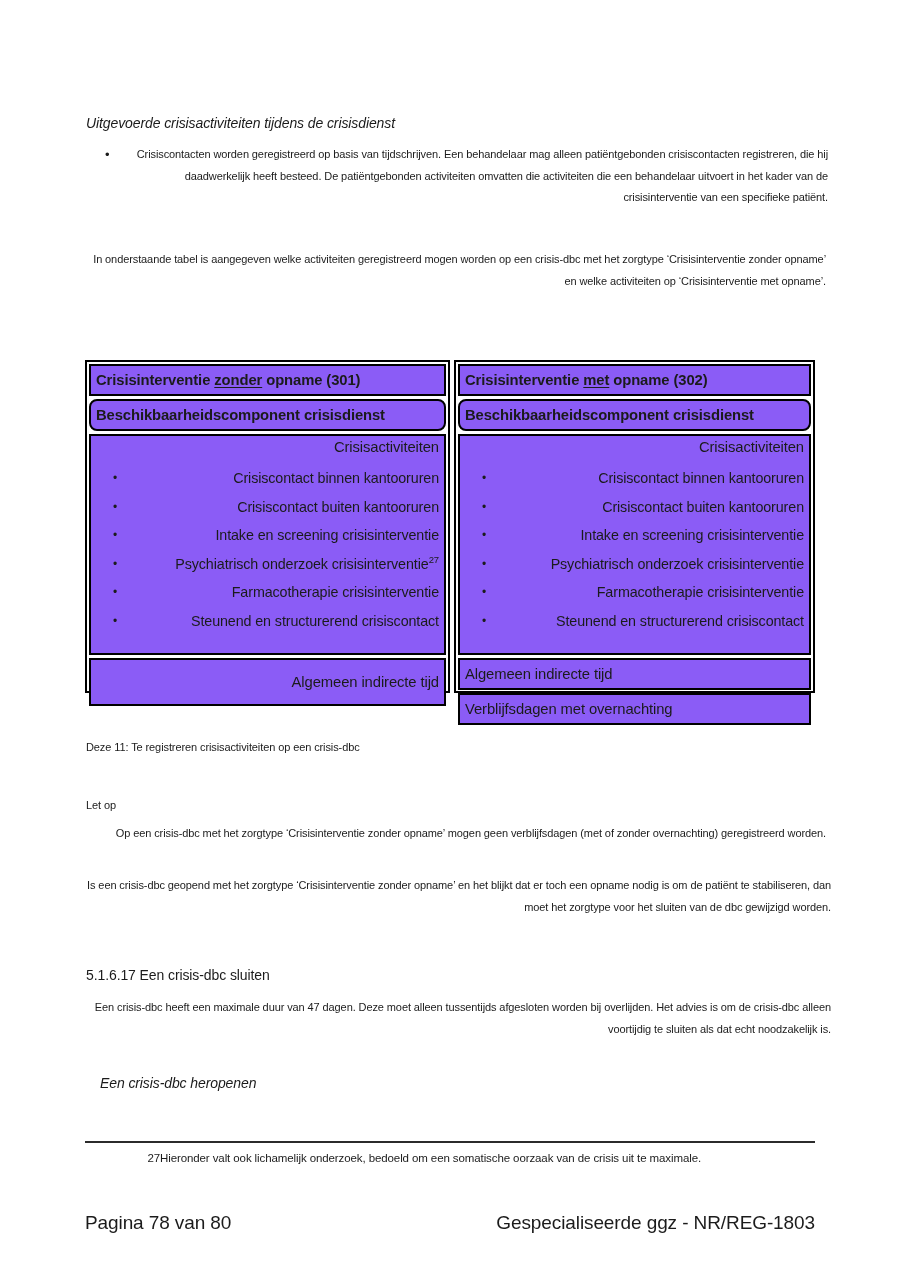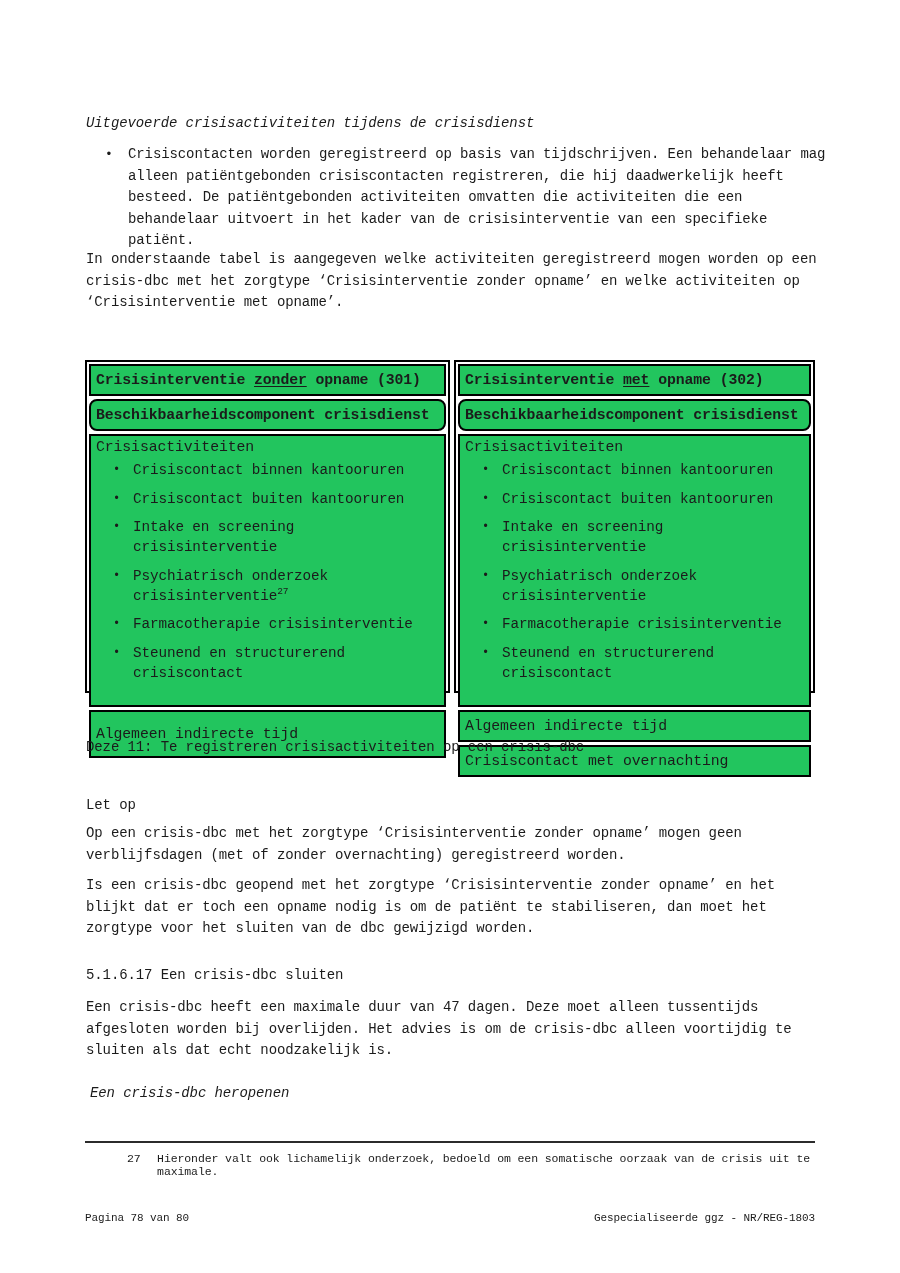--- a/index.html
+++ b/index.html
@@ -1,64 +1,65 @@
 <!DOCTYPE html>
 <html lang="nl"><head>
 <meta charset="utf-8">
 <style>
   html,body{margin:0;padding:0;background:#ffffff;}
   .page{
     position:relative;
     width:860px;height:1273px;
     background:#ffffff;
-    font-family:Liberation Mono, monospace;
+    font-family:Liberation Sans, sans-serif;
     color:#1b1b1b;
     overflow:hidden;
+    text-align:right;
   }
   .abs{position:absolute;}
   .italic-head{font-style:italic;font-size:14px;letter-spacing:-0.1px;}
-  .body-text{font-size:14px;line-height:21.5px;letter-spacing:-0.1px;}
+  .body-text{font-size:11px;line-height:21.5px;letter-spacing:-0.1px;}
   .bullet-para{padding-left:24px;position:relative;}
   .bullet-para::before{
     content:"•";position:absolute;left:1px;top:0;font-size:13px;
   }
   
   .nza-table{display:flex;gap:4px;}
   .t-col{
     box-sizing:border-box;border:2px solid #000;background:#fff;
     padding:2px;display:flex;flex-direction:column;gap:3px;
     height:333px;
   }
   .t-col.left{width:365px;}
   .t-col.right{width:361px;}
   .t-cell{
-    box-sizing:border-box;border:2px solid #000;background:#22c55e;
+    box-sizing:border-box;border:2px solid #000;background:#8b5cf6;
     padding:14px 5px;font-size:14.8px;letter-spacing:-0.1px;
   }
   .t-head{font-weight:bold;height:30px;display:flex;align-items:center;}
   .t-sub{font-weight:bold;height:28px;display:flex;align-items:center;border-radius:8px;}
   .t-activities{flex:1 1 auto;padding-top:3px;}
   .t-activities ul{
-    list-style:none;margin:5px 0 0 0;padding:0 0 0 37px;
+    list-style:none;margin:13px 0 0 0;padding:0 0 0 37px;
   }
   .t-activities li{
     position:relative;font-size:14.3px;line-height:20px;margin-bottom:8.5px;
   }
   .t-activities li::before{
     content:"•";position:absolute;left:-20px;top:0;font-size:12px;
   }
   .t-activities li sup{font-size:9.5px;line-height:0;}
   .t-bottom-tall{height:55px;}
   .t-bottom{height:26px;display:flex;align-items:center;}
   .u{text-decoration:underline;text-underline-offset:2px;}
   
   .foot-rule{border-top:2.5px solid #2b2b2b;width:730px;}
   .footnote-row{display:flex;font-size:11.5px;letter-spacing:-0.1px;margin-top:9px;}
   .footnote-num{margin-left:42px;width:33px;}
-  .footer-row{display:flex;justify-content:space-between;font-size:11px;letter-spacing:-0.1px;width:730px;}
+  .footer-row{display:flex;justify-content:space-between;font-size:19px;letter-spacing:-0.1px;width:730px;}
 </style>
 </head>
 <body>
 
 <div class="page">
 
   <div class="abs italic-head" style="left:86px;top:115px;">Uitgevoerde crisisactiviteiten tijdens de crisisdienst</div>
 
   <div class="abs body-text bullet-para" style="left:104px;top:144px;width:700px;">Crisiscontacten worden geregistreerd op basis van tijdschrijven. Een behandelaar mag alleen patiëntgebonden crisiscontacten registreren, die hij daadwerkelijk heeft besteed. De patiëntgebonden activiteiten omvatten die activiteiten die een behandelaar uitvoert in het kader van de crisisinterventie van een specifieke patiënt.</div>
 
@@ -104,35 +105,35 @@
             <li>Intake en screening crisisinterventie</li>
             <li>Psychiatrisch onderzoek crisisinterventie</li>
             <li>Farmacotherapie crisisinterventie</li>
             <li>Steunend en structurerend crisiscontact</li>
           </ul>
       </div>
       <div class="t-cell t-bottom">
         <span>Algemeen indirecte tijd</span>
       </div>
       <div class="t-cell t-bottom">
-        <span>Crisiscontact met overnachting</span>
+        <span>Verblijfsdagen met overnachting</span>
       </div>
     </div>
   </div>
 
   <div class="abs body-text" style="left:86px;top:737px;">Deze 11: Te registreren crisisactiviteiten op een crisis-dbc</div>
 
   <div class="abs body-text" style="left:86px;top:795px;">Let op</div>
   <div class="abs body-text" style="left:86px;top:823px;width:740px;">Op een crisis-dbc met het zorgtype ‘Crisisinterventie zonder opname’ mogen geen verblijfsdagen (met of zonder overnachting) geregistreerd worden.</div>
   <div class="abs body-text" style="left:86px;top:875px;width:745px;">Is een crisis-dbc geopend met het zorgtype ‘Crisisinterventie zonder opname’ en het blijkt dat er toch een opname nodig is om de patiënt te stabiliseren, dan moet het zorgtype voor het sluiten van de dbc gewijzigd worden.</div>
 
   <div class="abs" style="left:86px;top:967px;font-size:14px;letter-spacing:-0.1px;">5.1.6.17 Een crisis-dbc sluiten</div>
   <div class="abs body-text" style="left:86px;top:997px;width:745px;">Een crisis-dbc heeft een maximale duur van 47 dagen. Deze moet alleen tussentijds afgesloten worden bij overlijden. Het advies is om de crisis-dbc alleen voortijdig te sluiten als dat echt noodzakelijk is.</div>
 
-  <div class="abs italic-head" style="left:90px;top:1075px;margin-top:10px;">Een crisis-dbc heropenen</div>
+  <div class="abs italic-head" style="left:100px;top:1075px;">Een crisis-dbc heropenen</div>
 
   <div class="abs" style="left:85px;top:1141px;width:730px;">
     <div class="foot-rule"></div>
     <div class="footnote-row">
       <span class="footnote-num">27</span>
       <span>Hieronder valt ook lichamelijk onderzoek, bedoeld om een somatische oorzaak van de crisis uit te maximale.</span>
     </div>
   </div>
 
   <div class="abs footer-row" style="left:85px;top:1212px;">

